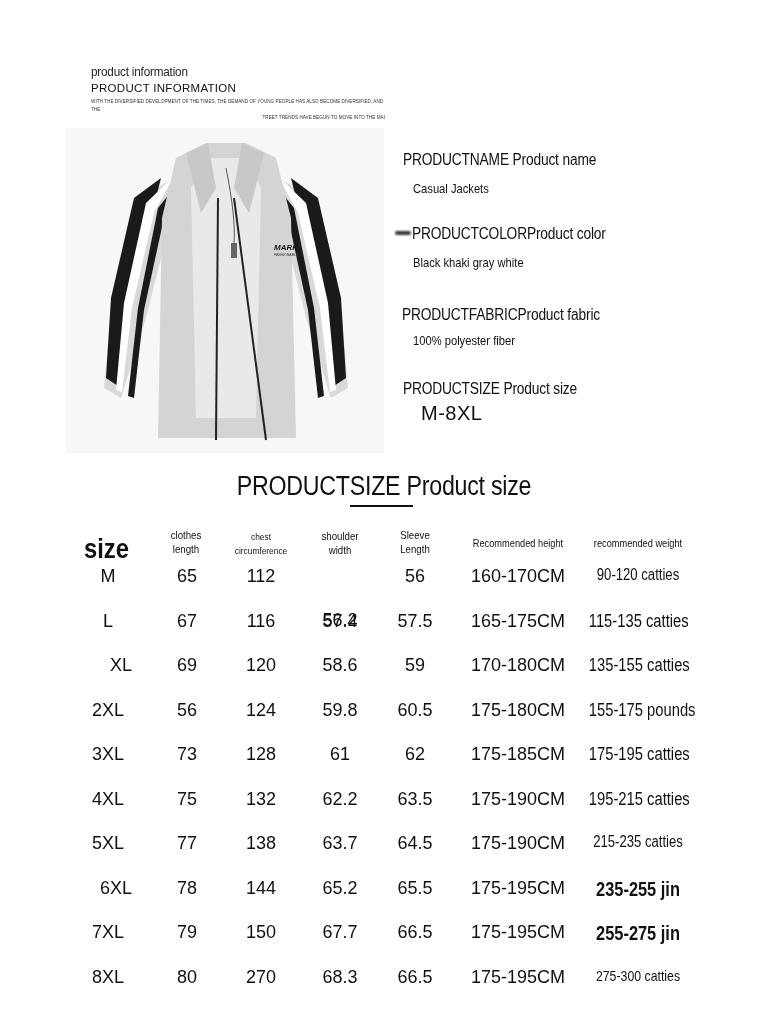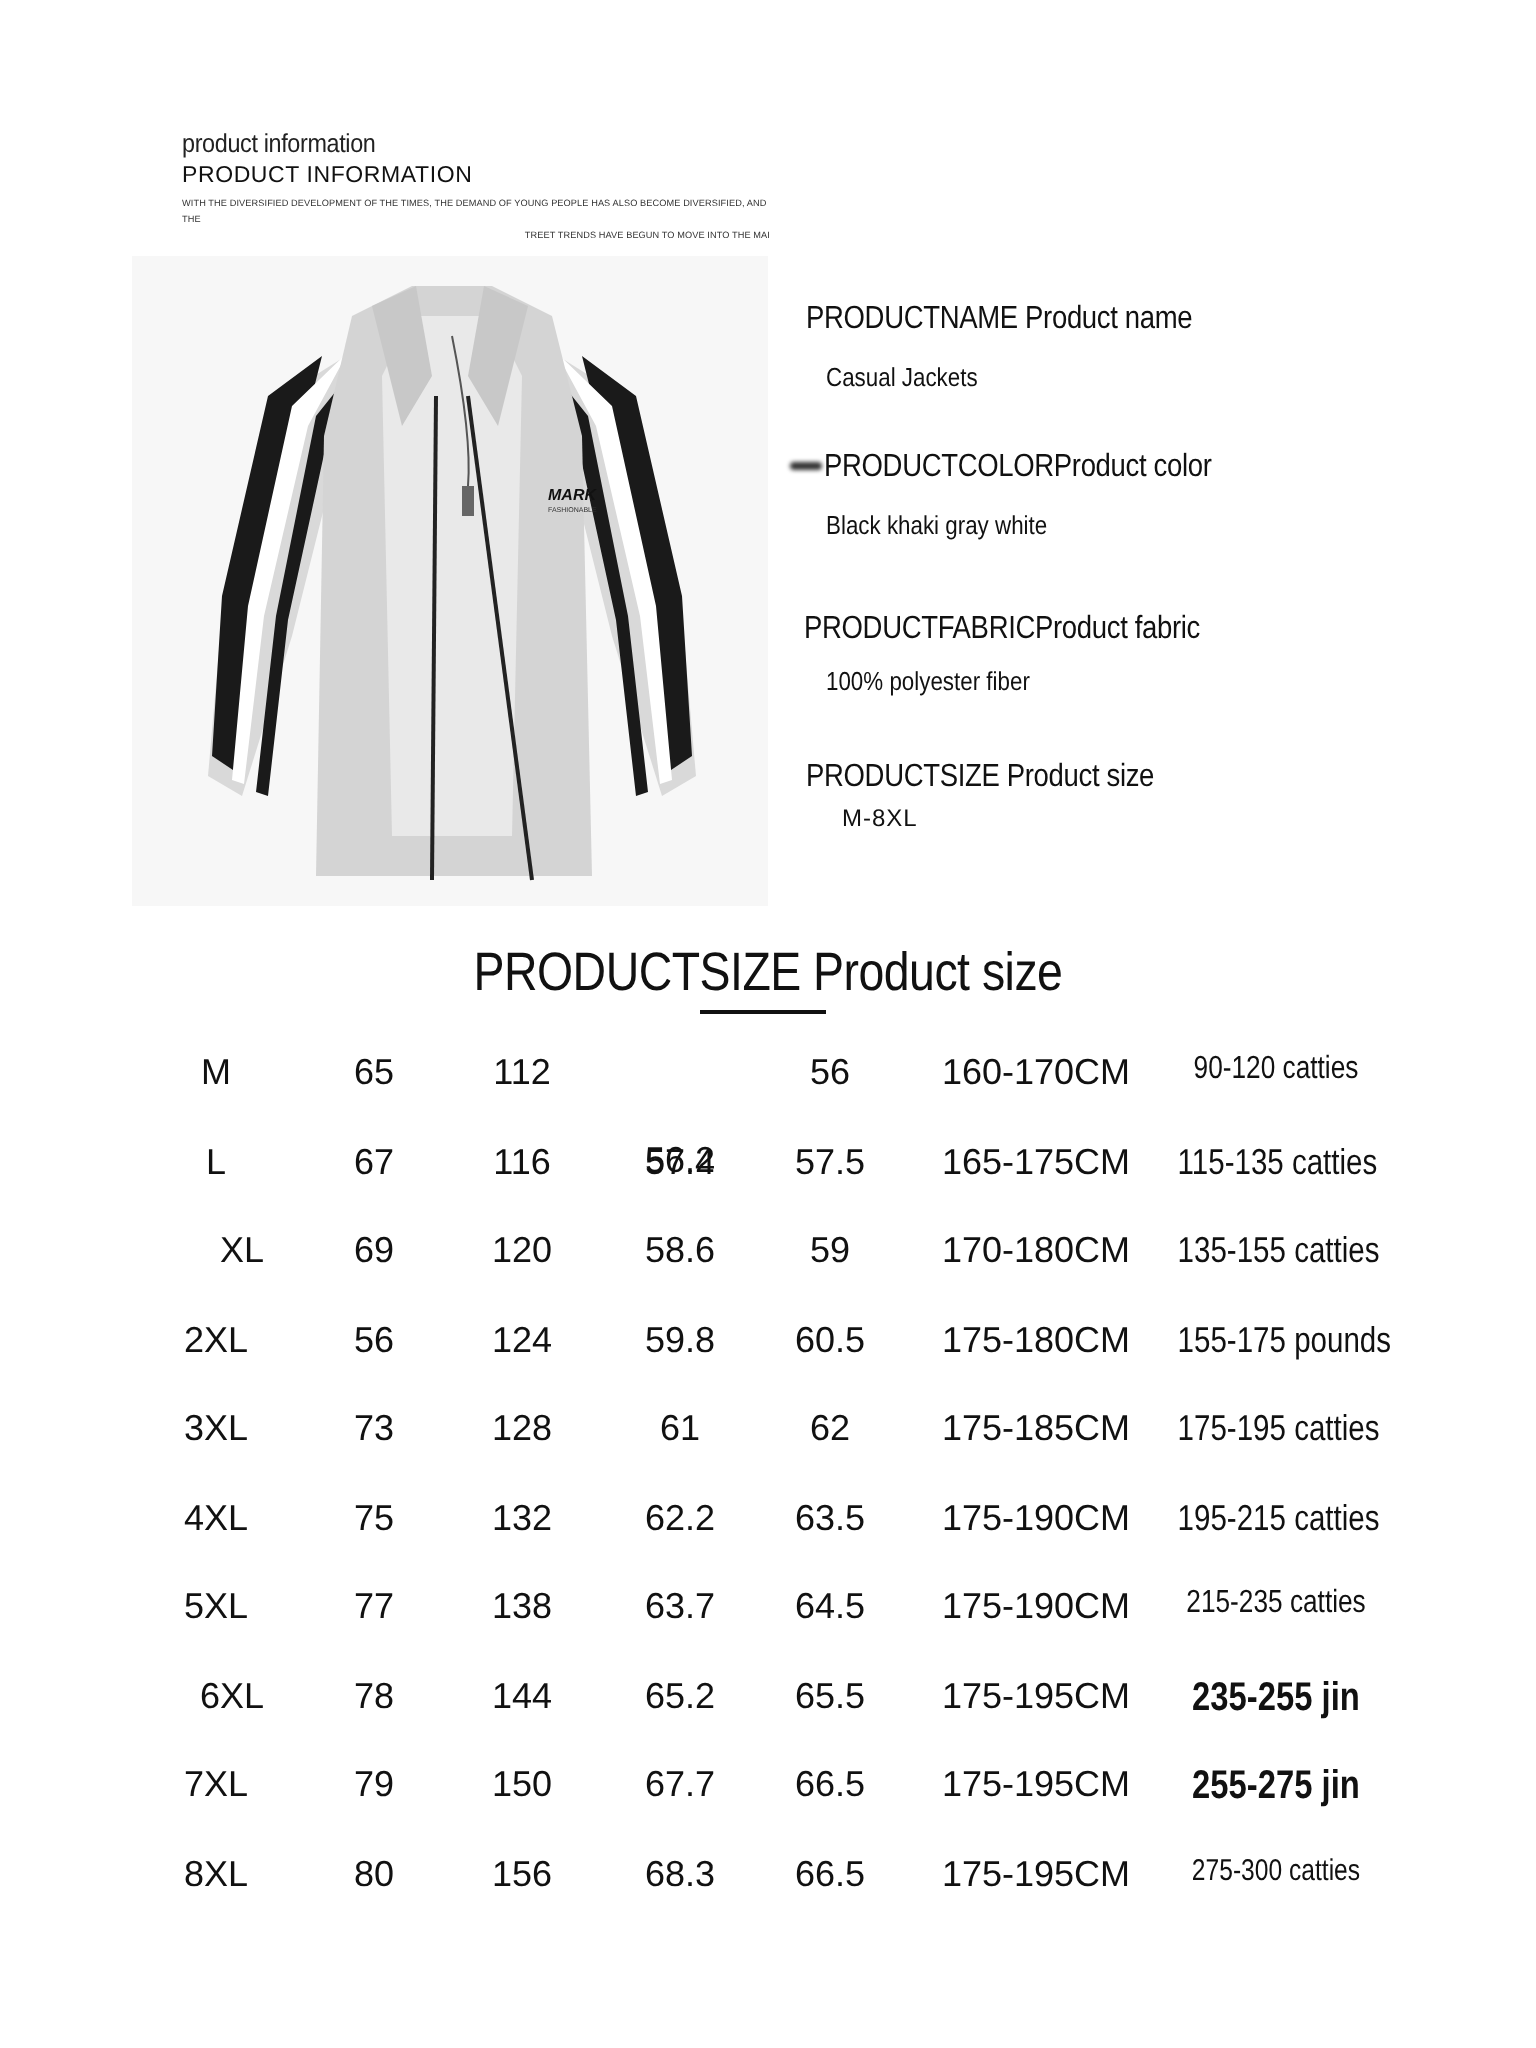--- a/index.html
+++ b/index.html
@@ -11,21 +11,21 @@
     .info-big::before { content: ""; position: absolute; left: -2px; top: -4px; width: 120px; height: 12px; background: linear-gradient(90deg, rgba(150,150,150,0.0), rgba(130,130,130,0.55) 30%, rgba(170,170,170,0.3) 70%, rgba(200,200,200,0)); transform: skewX(-25deg); z-index: -1; }
     .info-desc { font-size: 4.6px; color: #333; margin-top: 4px; line-height: 8px; letter-spacing: 0.05px; width: 300px; }
     .info-desc .l2 { display: block; text-align: right; padding-right: 6px; }
 
     .jacket { position: absolute; left: 66px; top: 128px; width: 318px; height: 325px; background: #f6f6f6; }
     .jacket svg { width: 100%; height: 100%; }
 
     .spec { position: absolute; left: 403px; font-family: "Liberation Sans", sans-serif; }
     .spec-title { font-size: 16px; color: #111; transform: scaleX(0.86); transform-origin: left; white-space: nowrap; letter-spacing: -0.2px; }
     .spec-value { font-size: 13px; color: #111; transform: scaleX(0.86); transform-origin: left; white-space: nowrap; margin-left: 10px; margin-top: 12px; }
-    .spec-value.plain { font-size: 12px; transform: none; margin-left: 18px; margin-top: 4px; letter-spacing: 0.5px; }
+    .spec-value.plain { font-size: 20px; transform: none; margin-left: 18px; margin-top: 4px; letter-spacing: 0.5px; }
     .smudge { position: absolute; left: -8px; top: 6px; width: 16px; height: 4px; background: #333; border-radius: 3px; filter: blur(1px); }
 
     .size-title { position: absolute; left: 0; width: 768px; top: 471px; text-align: center; font-size: 27px; color: #111; transform: scaleX(0.86); letter-spacing: -0.3px; }
     .size-underline { position: absolute; left: 350px; top: 505px; width: 63px; height: 2px; background: #111; }
 
     .table { position: absolute; left: 84px; top: 526px; width: 620px; }
     .hdr { position: relative; height: 40px; }
     .hdr .cell { position: absolute; text-align: center; font-size: 10px; line-height: 14px; color: #111; transform: scaleX(0.88); }
     .hdr .size-h { left: 0; top: 8px; width: 50px; font-size: 28px; font-weight: 700; text-align: left; transform: scaleX(0.85); transform-origin: left; line-height: 30px; }
     .row { position: relative; height: 44.5px; }
@@ -94,20 +94,29 @@
 </div>
 <div class="spec" style="top:380px;">
   <div class="spec-title">PRODUCTSIZE Product size</div>
   <div class="spec-value plain">M-8XL</div>
 </div>
 
 <div class="size-title">PRODUCTSIZE Product size</div>
 <div class="size-underline"></div>
 
 <div class="table">
+  <div class="hdr">
+    <div class="cell size-h">size</div>
+    <div class="cell" style="left:74px;top:2px;width:56px;font-size:11px;">clothes length</div>
+    <div class="cell" style="left:140px;top:4px;width:74px;font-size:9.5px;">chest circumference</div>
+    <div class="cell" style="left:230px;top:3px;width:52px;font-size:11px;">shoulder width</div>
+    <div class="cell" style="left:306px;top:2px;width:50px;font-size:11px;">Sleeve Length</div>
+    <div class="cell" style="left:374px;top:10px;width:120px;font-size:10.5px;">Recommended height</div>
+    <div class="cell" style="left:494px;top:10px;width:120px;font-size:10.5px;">recommended weight</div>
+  </div>
 
   <div id="rows">
       <div class="row">
         <div class="cell" style="left: 0px; width: 48px; text-align: center;">M</div>
         <div class="cell" style="left: 78px; width: 50px;">65</div>
         <div class="cell" style="left: 140px; width: 74px;">112</div>
         <div class="cell" style="left: 226px; width: 60px; margin-top: 44px;">56.2</div>
         <div class="cell" style="left: 306px; width: 50px;">56</div>
         <div class="cell" style="left: 374px; width: 120px;">160-170CM</div>
         <div class="cell weight " style="left: 494px; width: 120px;">90-120 catties</div>
@@ -180,20 +189,20 @@
         <div class="cell" style="left: 78px; width: 50px;">79</div>
         <div class="cell" style="left: 140px; width: 74px;">150</div>
         <div class="cell" style="left: 226px; width: 60px;">67.7</div>
         <div class="cell" style="left: 306px; width: 50px;">66.5</div>
         <div class="cell" style="left: 374px; width: 120px;">175-195CM</div>
         <div class="cell weight big" style="left: 494px; width: 120px;">255-275 jin</div>
       </div>
       <div class="row">
         <div class="cell" style="left: 0px; width: 48px; text-align: center;">8XL</div>
         <div class="cell" style="left: 78px; width: 50px;">80</div>
-        <div class="cell" style="left: 140px; width: 74px;">156</div>
+        <div class="cell" style="left: 140px; width: 74px;">270</div>
         <div class="cell" style="left: 226px; width: 60px;">68.3</div>
         <div class="cell" style="left: 306px; width: 50px;">66.5</div>
         <div class="cell" style="left: 374px; width: 120px;">175-195CM</div>
         <div class="cell weight small" style="left: 494px; width: 120px;">275-300 catties</div>
       </div>
     </div>
 </div>
 
 </body></html>

